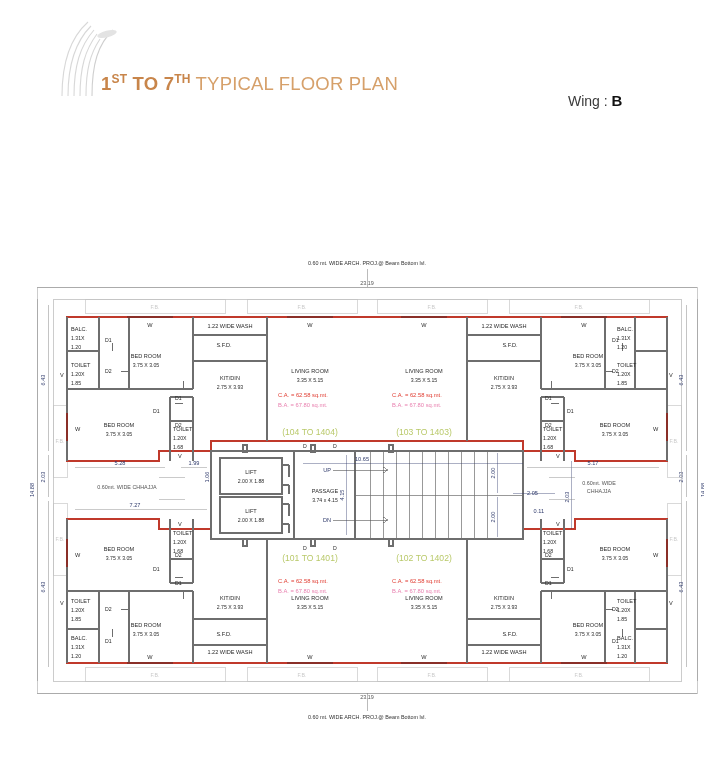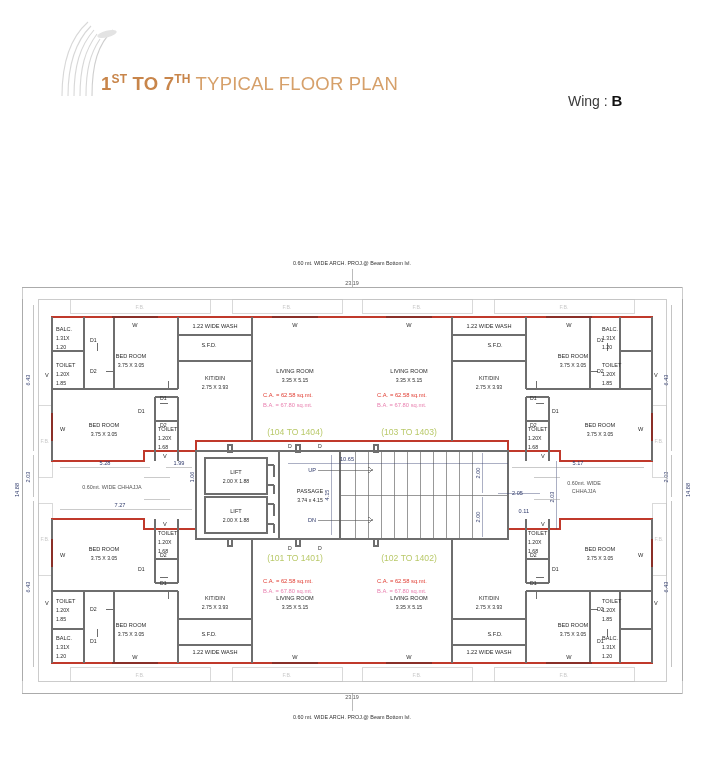--- a/index.html
+++ b/index.html
@@ -11,21 +11,21 @@
   .hdr{position:absolute;left:0;top:0;width:704px;height:130px;}
   .logo{position:absolute;left:58px;top:18px;width:70px;height:80px;}
   .title{position:absolute;left:101px;top:72px;font-size:18.5px;letter-spacing:.2px;
          color:#d6a06a;white-space:nowrap;}
   .title .b{font-weight:bold;color:#c8854a;}
   .title sup{font-size:12px;font-weight:bold;vertical-align:super;}
   .wing{position:absolute;left:560px;top:92px;font-size:14px;color:#3a3a3a;white-space:nowrap;margin-left:8px;}
   .wing b{font-size:15px;color:#111;}
 
   
-  #plan{position:absolute;left:0;top:255px;width:624px;height:470px;}
+  #plan{position:absolute;left:15px;top:255px;width:624px;height:470px;}
   #plan svg{display:block;}
 
   
   .t{font-family:"Liberation Sans",sans-serif;fill:#2b2b2b;}
   .t6{font-size:5.6px;}
   .t55{font-size:5.2px;}
   .dim{font-family:"Liberation Sans",sans-serif;font-size:5.6px;fill:#2f3a6b;}
   .dimg{font-family:"Liberation Sans",sans-serif;font-size:5.4px;fill:#555;}
   .ca{font-family:"Liberation Sans",sans-serif;font-size:5.8px;fill:#e03a2f;}
   .ba{font-family:"Liberation Sans",sans-serif;font-size:5.8px;fill:#e87fae;}

